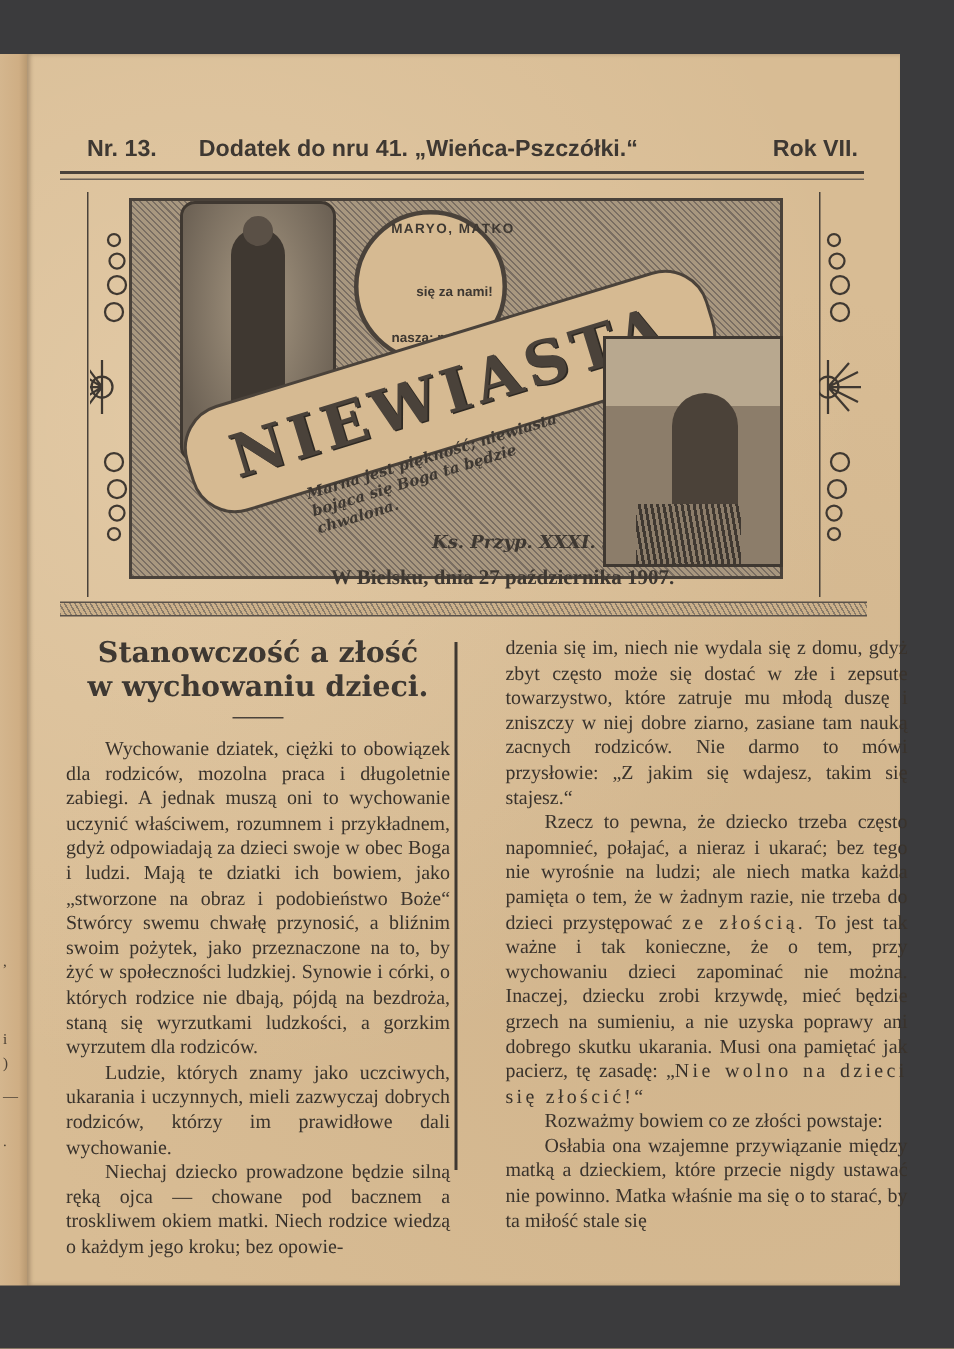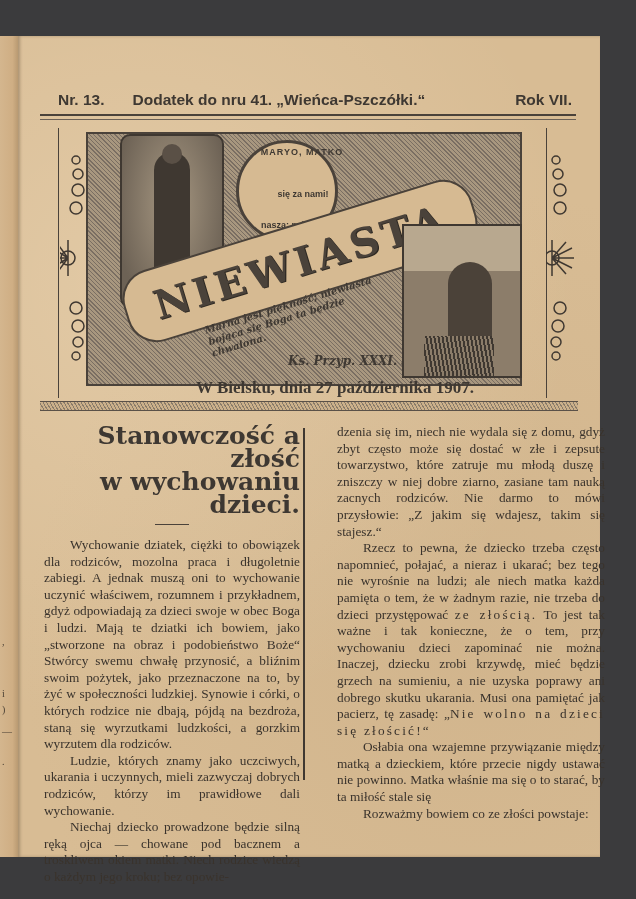--- a/index.html
+++ b/index.html
@@ -106,40 +106,40 @@
   .harvest .woman {
     position: absolute; left: 44px; top: 36px; width: 44px; height: 100px;
     background: #4b4239; border-radius: 22px 22px 8px 8px;
   }
   .harvest .sheaf {
     position: absolute; left: 20px; top: 110px; width: 70px; height: 40px;
     background: repeating-linear-gradient(80deg, #3f3831 0 2px, #8c7d6a 2px 4px);
   }
   .dateline {
     position: absolute; left: 0; top: 250px; width: 100%; text-align: center;
-    font-family: "Liberation Serif", serif; font-weight: bold; font-size: 17px;
+    font-family: "Liberation Serif", serif; font-weight: bold; font-size: 14px;
     color: #3e3832; padding-left: 40px; box-sizing: border-box;
   }
   .orn-border {
     position: absolute; left: 22px; top: 365px; width: 538px; height: 8px;
     border-top: 1px solid #5a5148; border-bottom: 1px solid #5a5148;
     background: repeating-linear-gradient(60deg, #8a7c6a 0 1px, #cbb08a 1px 3px);
   }
   .col {
     position: absolute; top: 388px; font-family: "Liberation Serif", serif;
     font-size: 13.3px; line-height: 16.6px; color: #3a332c; text-align: justify;
   }
   .col-left { left: 26px; width: 256px; }
   .col-right { left: 290px; width: 268px; margin-left: 29px; }
   .col-rule {
     position: absolute; left: 285px; top: 392px; width: 1.5px; height: 352px; background: #3f3831;
   }
   .art-title {
-    text-align: right; font-family: "DejaVu Serif", serif; font-weight: bold;
-    font-size: 25px; line-height: 23px; color: #3e3832; margin: 0 0 4px 0;
+    text-align: center; font-family: "DejaVu Serif", serif; font-weight: bold;
+    font-size: 19px; line-height: 23px; color: #3e3832; margin: 0 0 4px 0;
   }
   .short-rule { width: 34px; height: 1px; background: #4a423a; margin: 8px auto 12px; }
   .col p { margin: 0; text-indent: 26px; }
   .col p.noindent { text-indent: 0; }
   .spaced { letter-spacing: 2.2px; }
 </style>
 </head>
 <body>
 
 <div class="prev-page">
@@ -231,16 +231,16 @@
     <p>Wychowanie dziatek, ciężki to obowiązek dla rodziców, mozolna praca i długoletnie zabiegi. A jednak muszą oni to wychowanie uczynić właściwem, rozumnem i przykładnem, gdyż odpowiadają za dzieci swoje w obec Boga i ludzi. Mają te dziatki ich bowiem, jako „stworzone na obraz i podobieństwo Boże“ Stwórcy swemu chwałę przynosić, a bliźnim swoim pożytek, jako przeznaczone na to, by żyć w społeczności ludzkiej. Synowie i córki, o których rodzice nie dbają, pójdą na bezdroża, staną się wyrzutkami ludzkości, a gorzkim wyrzutem dla rodziców.</p>
     <p>Ludzie, których znamy jako uczciwych, ukarania i uczynnych, mieli zazwyczaj dobrych rodziców, którzy im prawidłowe dali wychowanie.</p>
     <p>Niechaj dziecko prowadzone będzie silną ręką ojca — chowane pod bacznem a troskliwem okiem matki. Niech rodzice wiedzą o każdym jego kroku; bez opowie-</p>
   </div>
 
   <div class="col-rule"></div>
 
   <div class="col col-right">
     <p class="noindent">dzenia się im, niech nie wydala się z domu, gdyż zbyt często może się dostać w złe i zepsute towarzystwo, które zatruje mu młodą duszę i zniszczy w niej dobre ziarno, zasiane tam nauką zacnych rodziców. Nie darmo to mówi przysłowie: „Z jakim się wdajesz, takim się stajesz.“</p>
     <p><span>Rzecz to pewna, że dziecko trzeba często napomnieć, połajać, a nieraz i ukarać; bez tego nie wyrośnie na ludzi; ale niech matka każda pamięta o tem, że w żadnym razie, nie trzeba do dzieci przystępować </span><span class="spaced">ze złością.</span><span> To jest tak ważne i tak konieczne, że o tem, przy wychowaniu dzieci zapominać nie można. Inaczej, dziecku zrobi krzywdę, mieć będzie grzech na sumieniu, a nie uzyska poprawy ani dobrego skutku ukarania. Musi ona pamiętać jak pacierz, tę zasadę: „</span><span class="spaced">Nie wolno na dzieci się złościć!</span><span>“</span></p>
+    <p>Rozważmy bowiem co ze złości powstaje:</p>
     <p>Osłabia ona wzajemne przywiązanie między matką a dzieckiem, które przecie nigdy ustawać nie powinno. Matka właśnie ma się o to starać, by ta miłość stale się</p>
-    <p>Rozważmy bowiem co ze złości powstaje:</p>
   </div>
 </div>
 
 </body></html>

